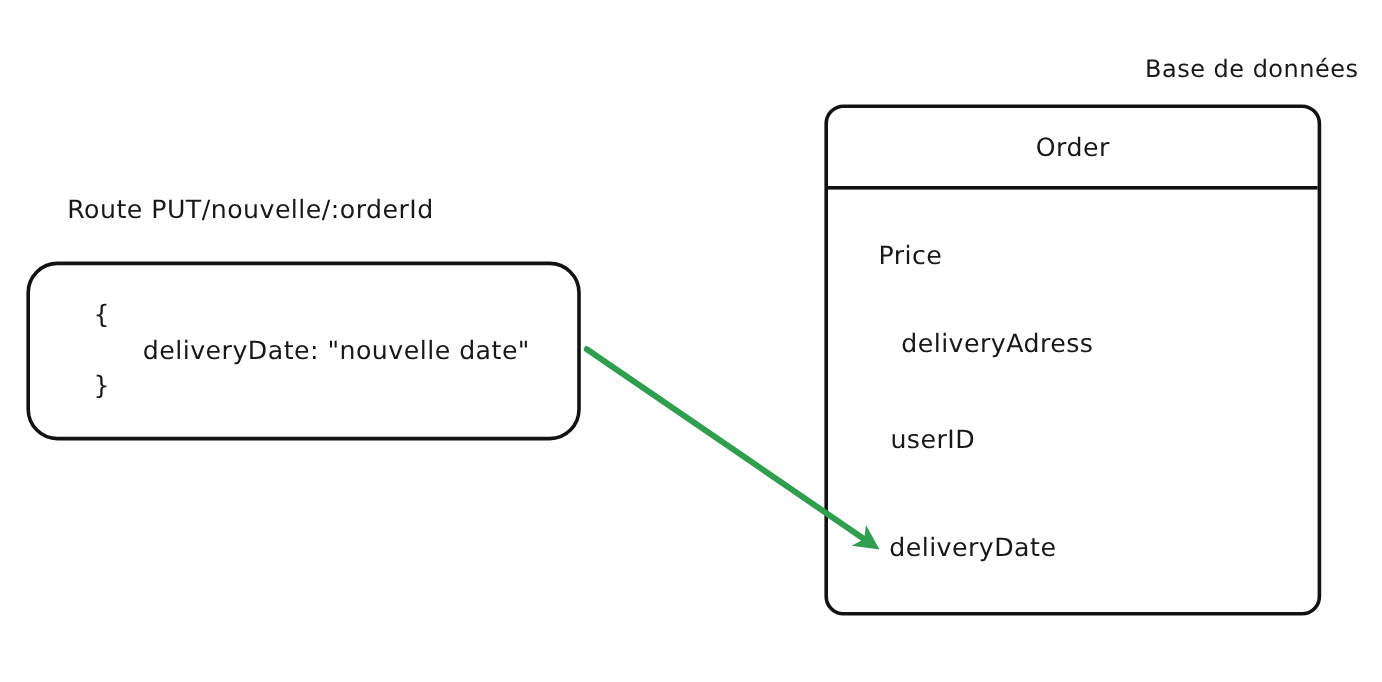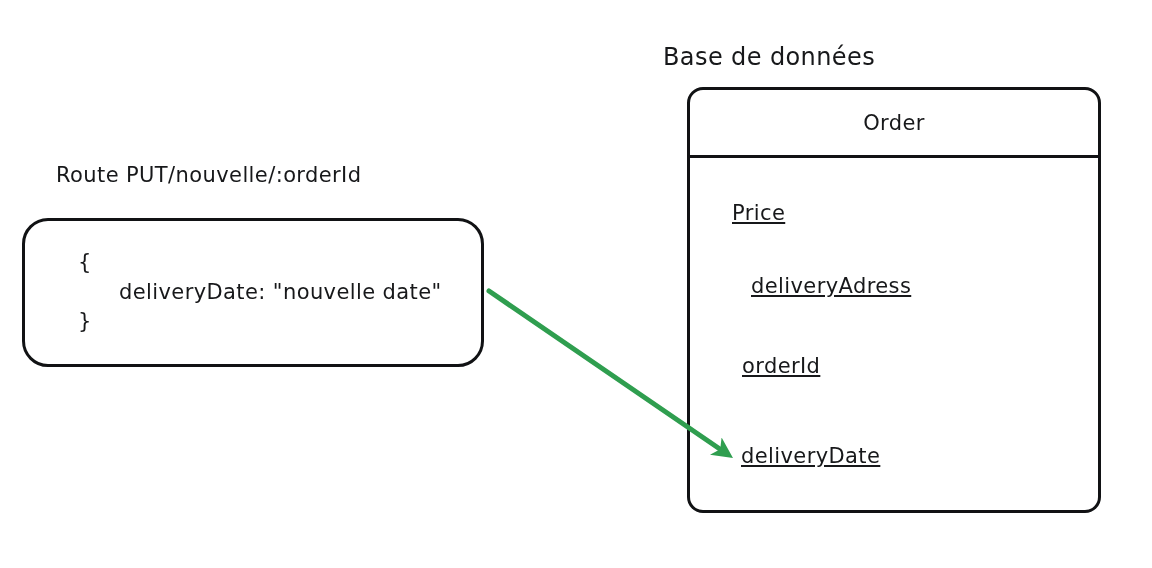--- a/index.html
+++ b/index.html
@@ -71,25 +71,25 @@
     position: absolute;
     left: 119px;
     top: 279px;
     font-size: 21px;
     line-height: 26px;
   }
 
   
   #db-title {
     position: absolute;
-    left: 663px;
+    left: 718px;
     top: 44px;
     width: 414px;
-    text-align: left;
-    font-size: 24px;
+    text-align: right;
+    font-size: 20px;
     line-height: 26px;
   }
 
   
   #entity-box {
     position: absolute;
     left: 687px;
     top: 87px;
     width: 414px;
     height: 426px;
@@ -114,21 +114,20 @@
     width: 100%;
     text-align: center;
     font-size: 21px;
     line-height: 26px;
   }
 
   .field-row {
     position: absolute;
     font-size: 21px;
     line-height: 26px;
-    text-decoration: underline;
   }
   #field-0 { left: 42px; top: 110px; }
   #field-1 { left: 41px; top: 183px; margin-left: 20px; }
   #field-2 { left: 52px; top: 263px; }
   #field-3 { left: 51px; top: 353px; }
 
   
   #flow-arrow {
     position: absolute;
     left: 0;
@@ -152,21 +151,21 @@
   <div class="hand" id="brace-close">}</div>
 
   <div class="hand" id="db-title">Base de données</div>
 
   <div id="entity-box" style="border-color: rgb(17, 18, 20);">
     <div id="entity-header" style="border-bottom-color: rgb(17, 18, 20);">
       <div class="hand" id="entity-title">Order</div>
     </div>
     <div class="hand field-row" id="field-0">Price</div>
     <div class="hand field-row" id="field-1">deliveryAdress</div>
-    <div class="hand field-row" id="field-2">orderId</div>
+    <div class="hand field-row" id="field-2">userID</div>
     <div class="hand field-row" id="field-3">deliveryDate</div>
   </div>
 
   <svg id="flow-arrow" viewBox="0 0 1152 568">
     <defs>
       <marker id="arrowhead" markerWidth="4.2" markerHeight="4.2" refX="2.6" refY="2.1" orient="auto">
         <path d="M0,0 L4.2,2.1 L0,4.2 L1.1,2.1 Z" fill="#2f9e4f"></path>
       </marker>
     </defs>
     <line id="arrow-line" x1="489" y1="291" x2="726.3982056320891" y2="453.4815587727823" stroke="#2f9e4f" stroke-width="5" stroke-linecap="round" marker-end="url(#arrowhead)"></line>

